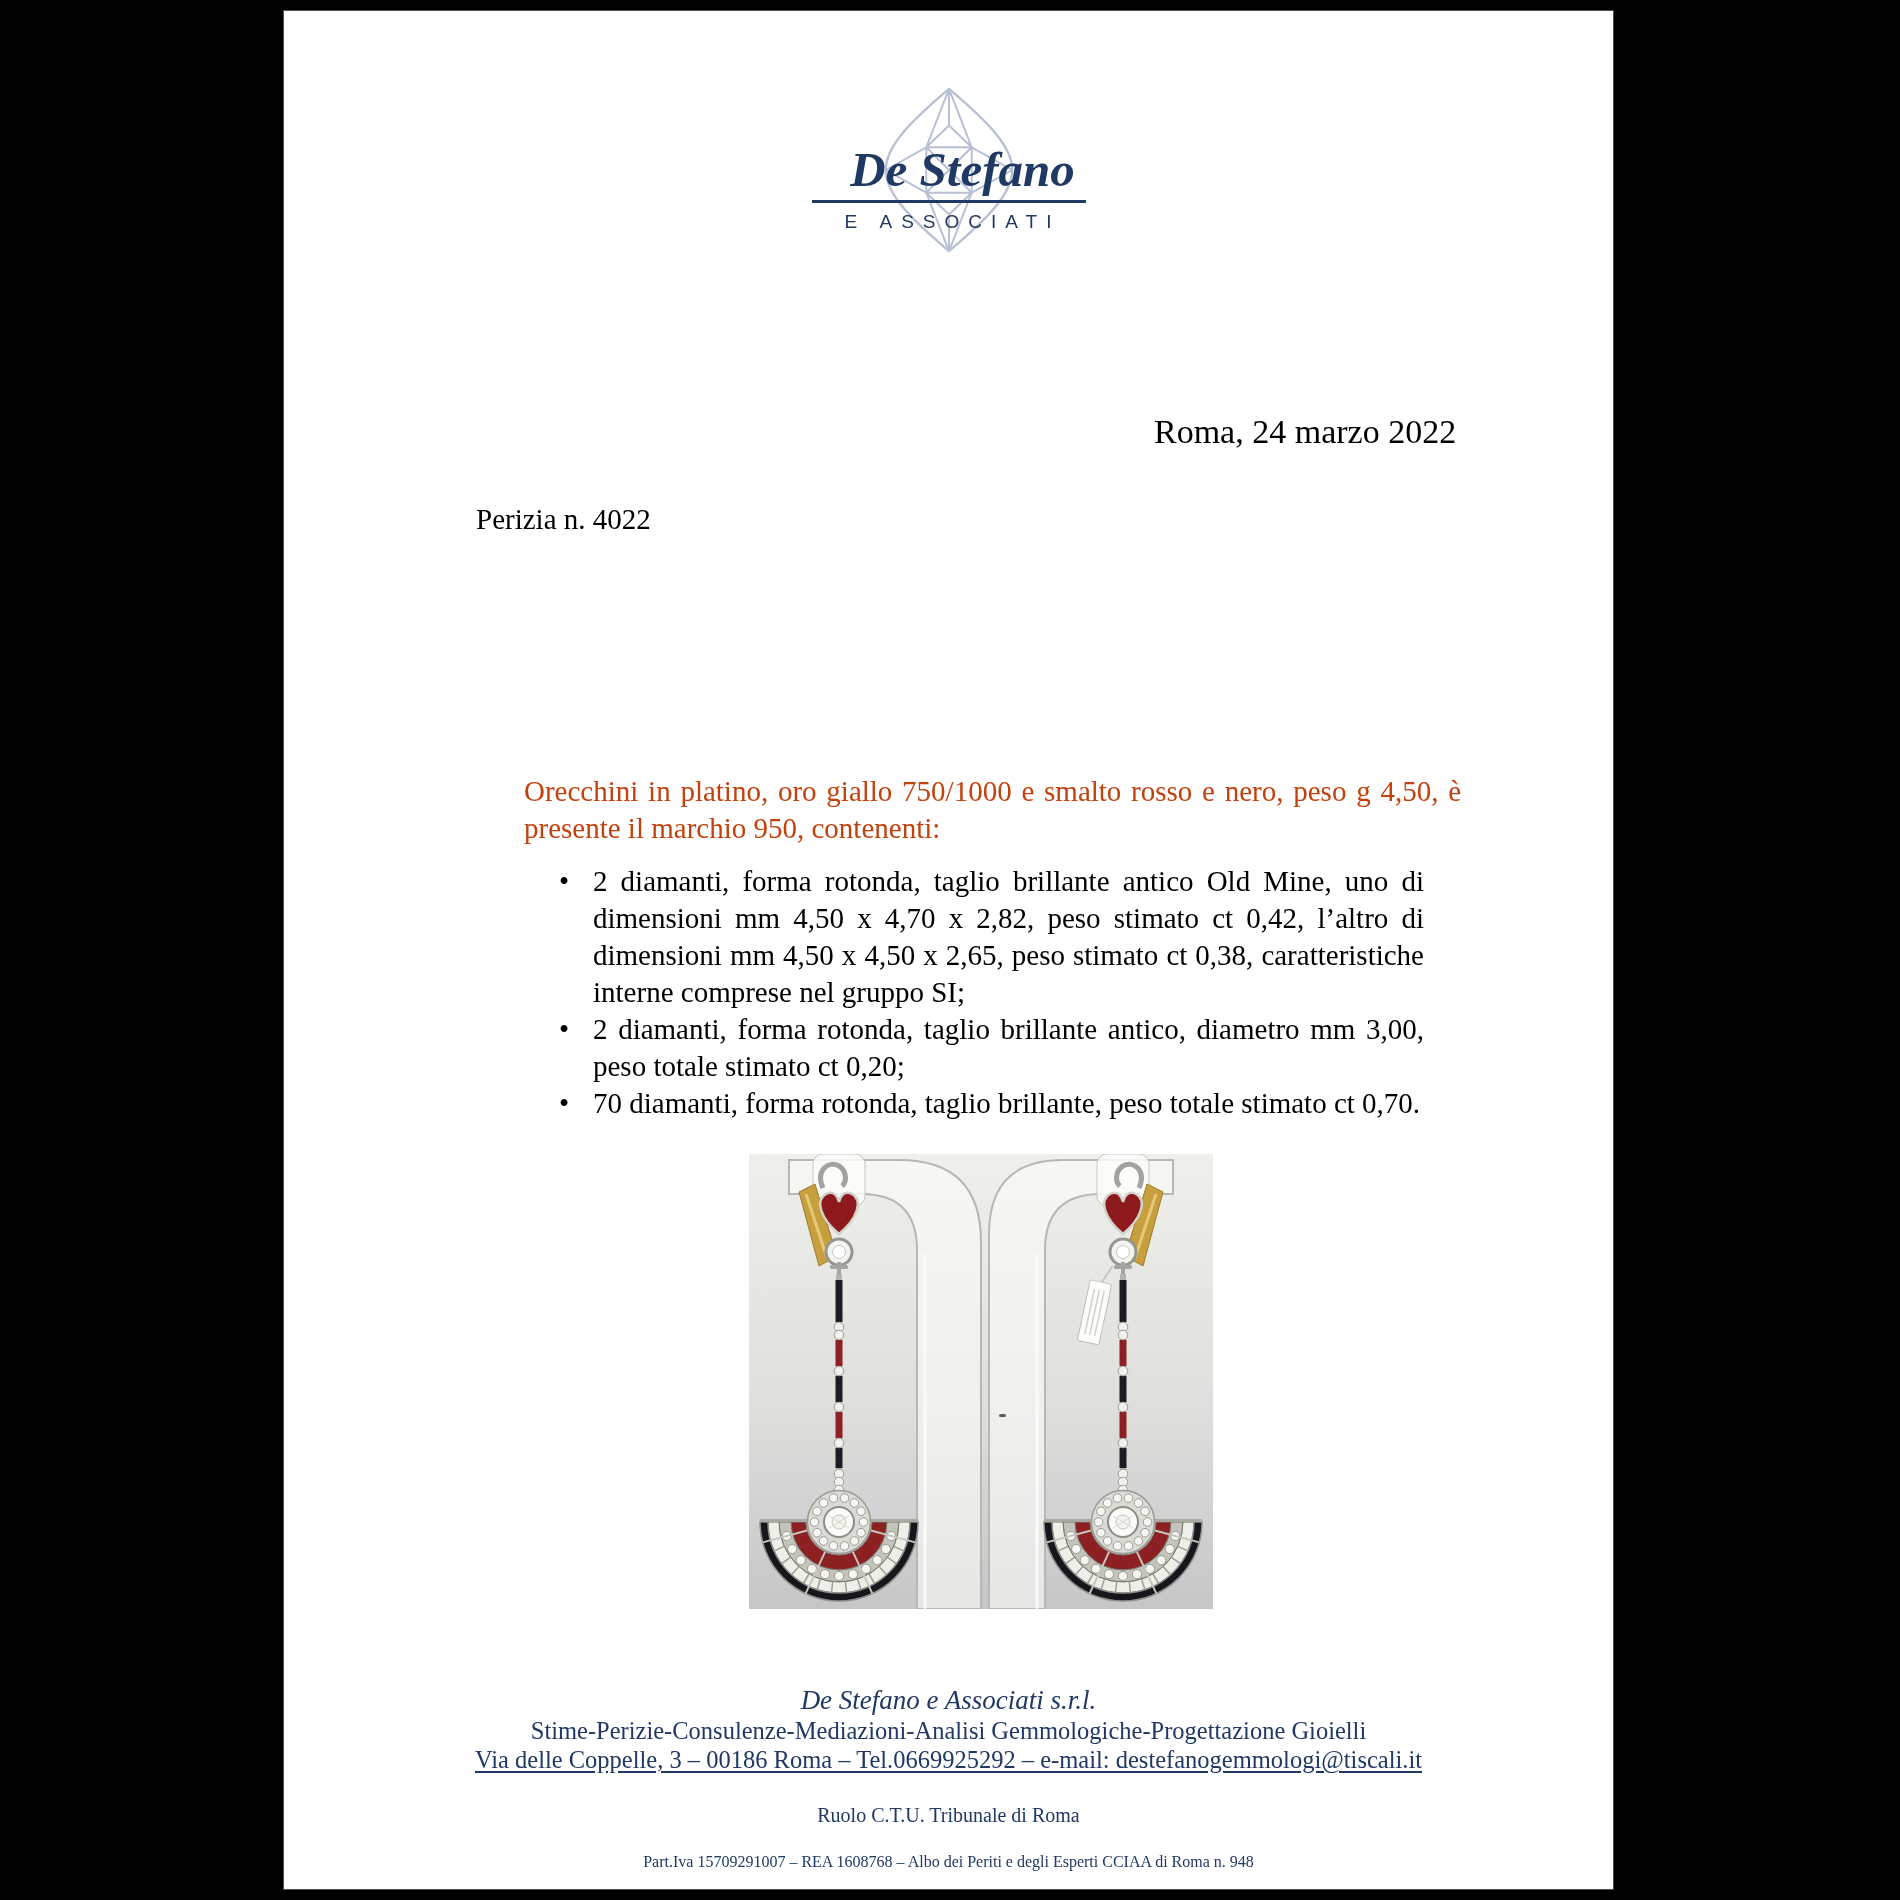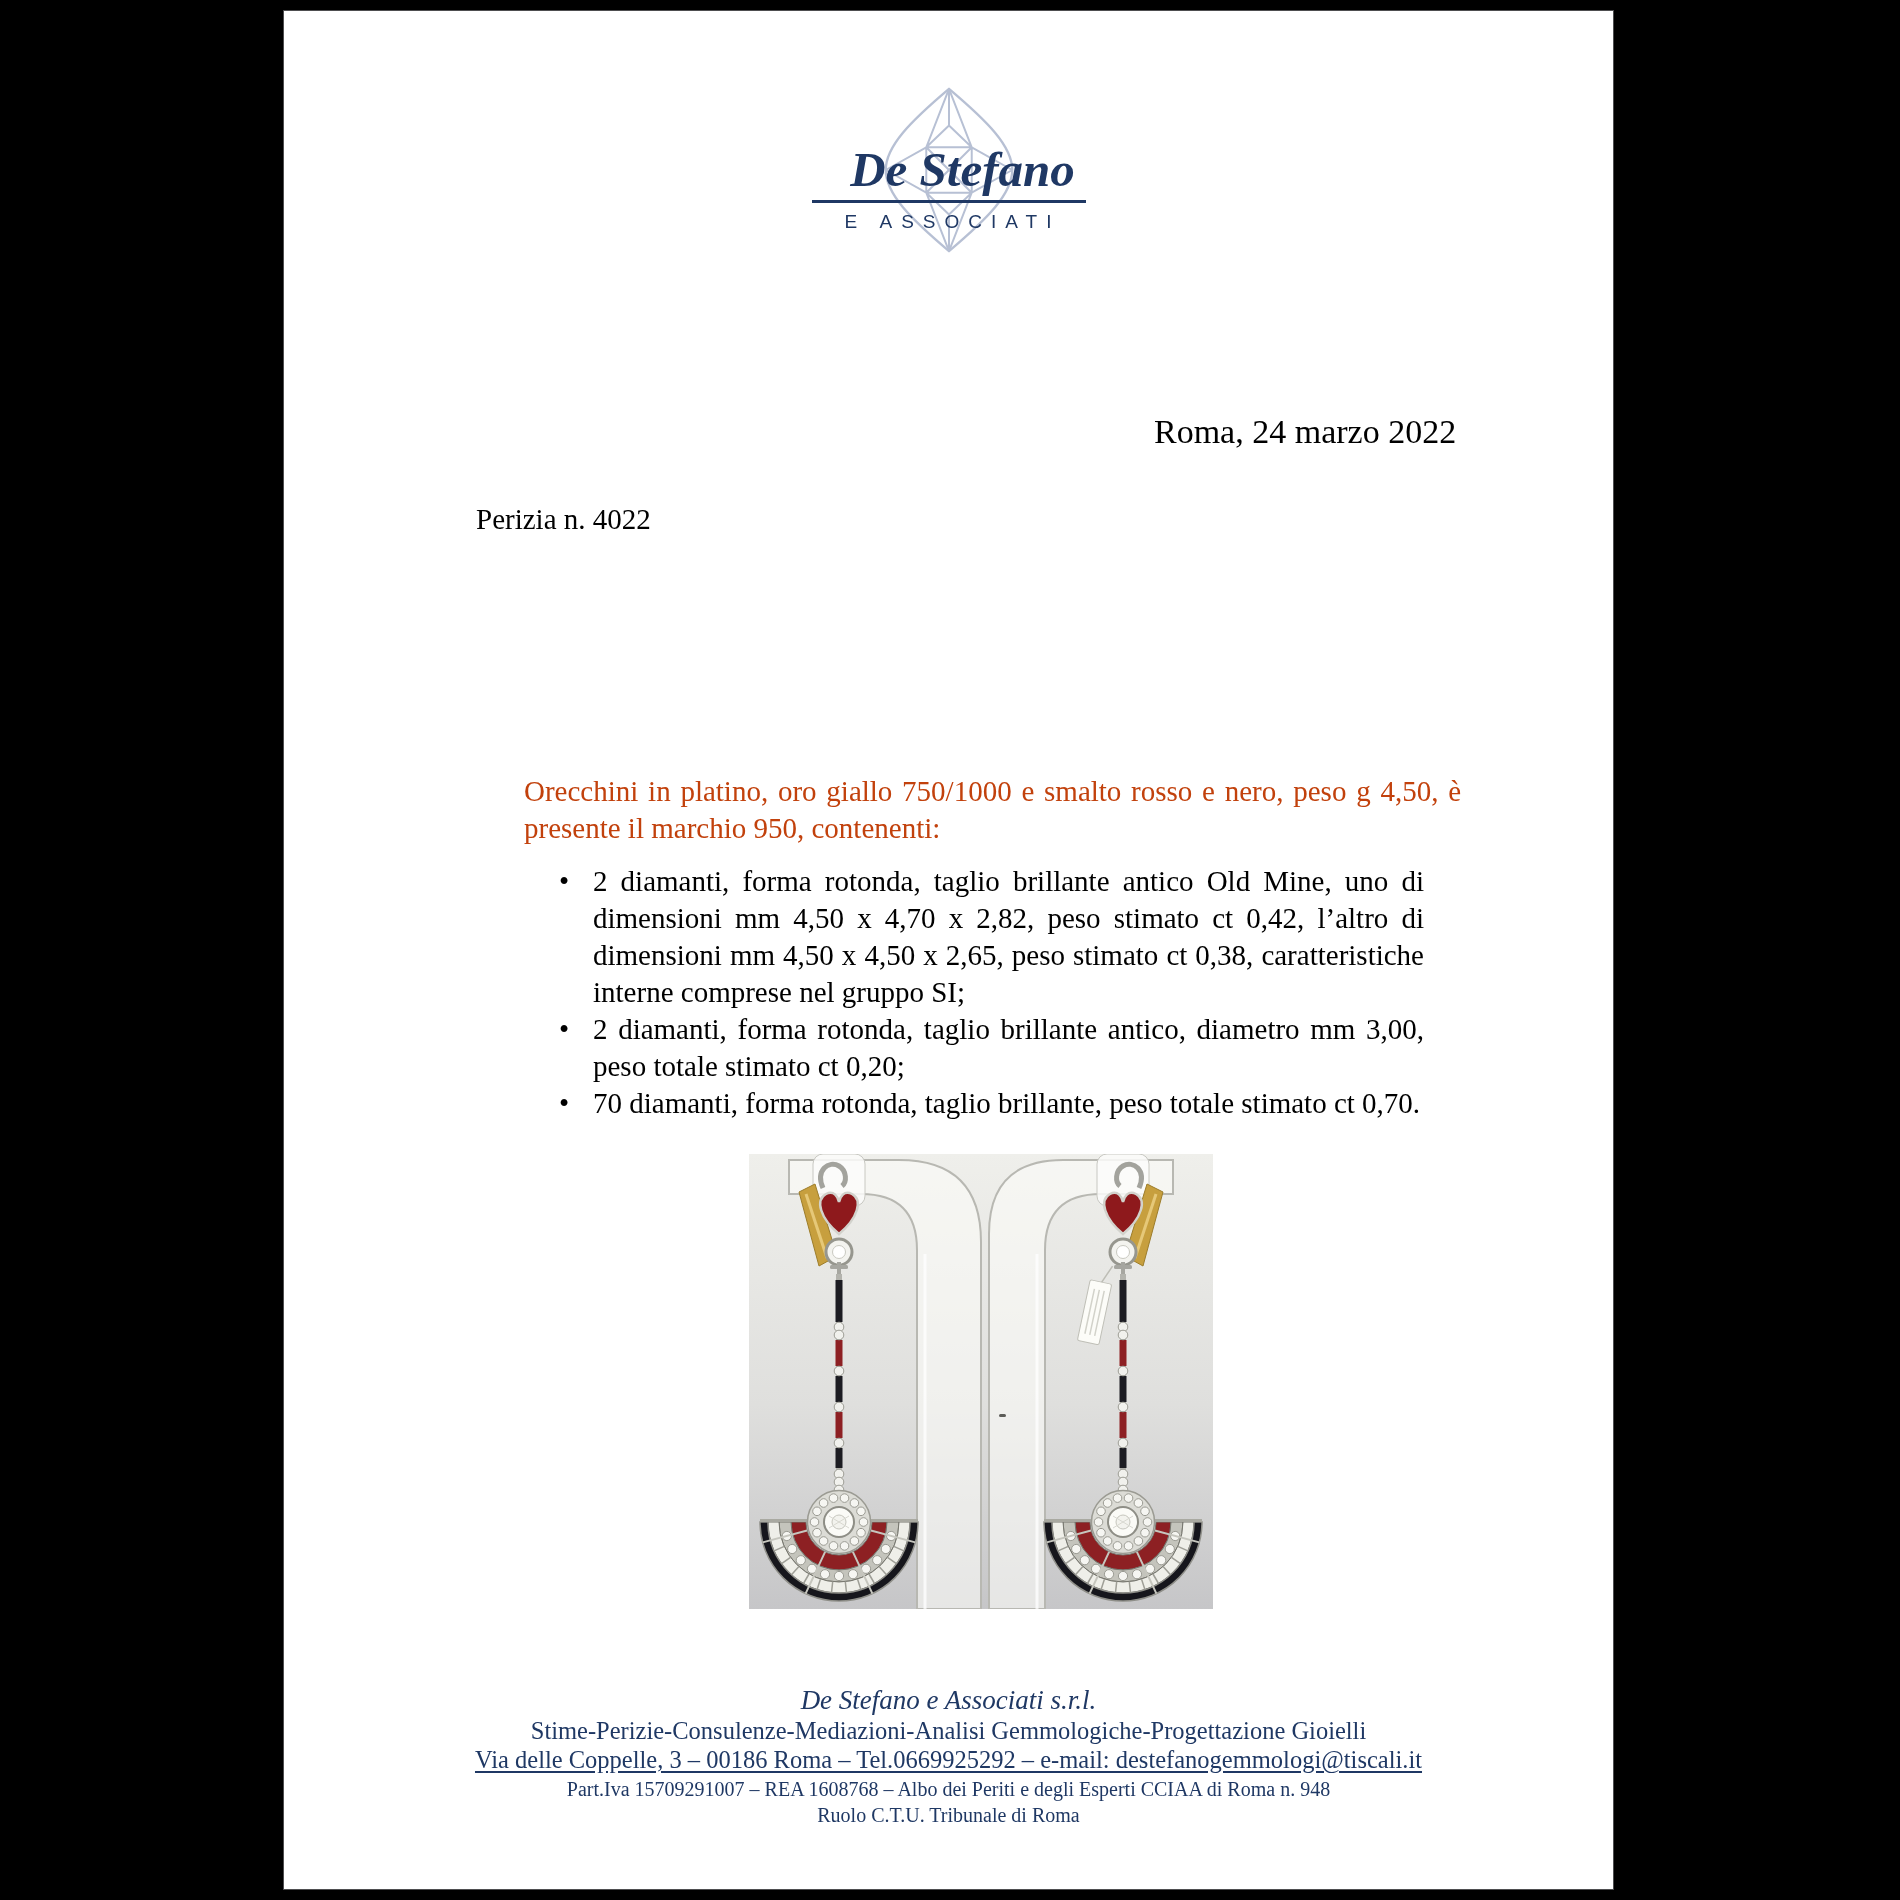--- a/index.html
+++ b/index.html
@@ -30,21 +30,21 @@
   .b-marker{position:absolute;left:-34px;top:0;}
   .b-text{text-align:justify;}
   
   .photo{left:465px;top:1143px;width:464px;height:455px;}
   
   .foot{left:0;right:0;text-align:center;color:#1f3864;}
   .f-company{top:1674px;font-size:27px;font-style:italic;}
   .f-services{top:1706px;font-size:24.5px;}
   .f-address{top:1735px;font-size:24.5px;}
   .f-address span{text-decoration:underline;text-underline-offset:3px;}
-  .f-reg{top:1767px;font-size:20px;}
+  .f-reg{top:1842px;font-size:16px;}
   .f-court{top:1793px;font-size:20px;}
 </style>
 </head>
 <body>
 
 <div id="canvas">
   <div class="paper">
 
     <svg class="abs logo-gem" viewBox="0 0 190 170" width="190" height="168" fill="none">
       <path d="M 95 3 C 134 36 159 61 159 85 C 159 109 134 134 95 167 C 56 134 31 109 31 85 C 31 61 56 36 95 3 Z" stroke="#b7c0d4" stroke-width="2.4"></path>

